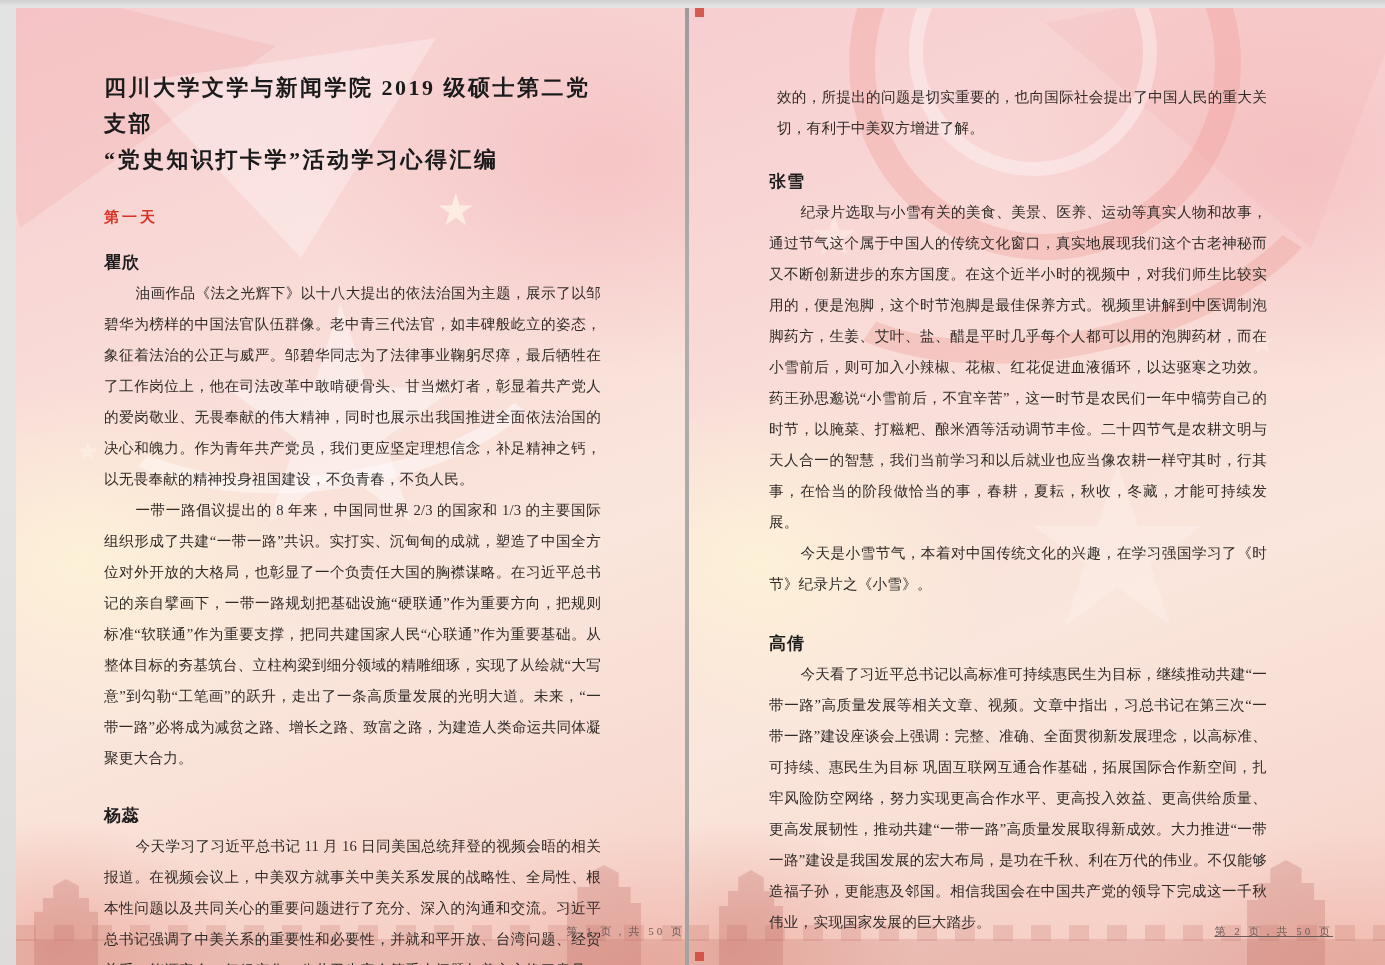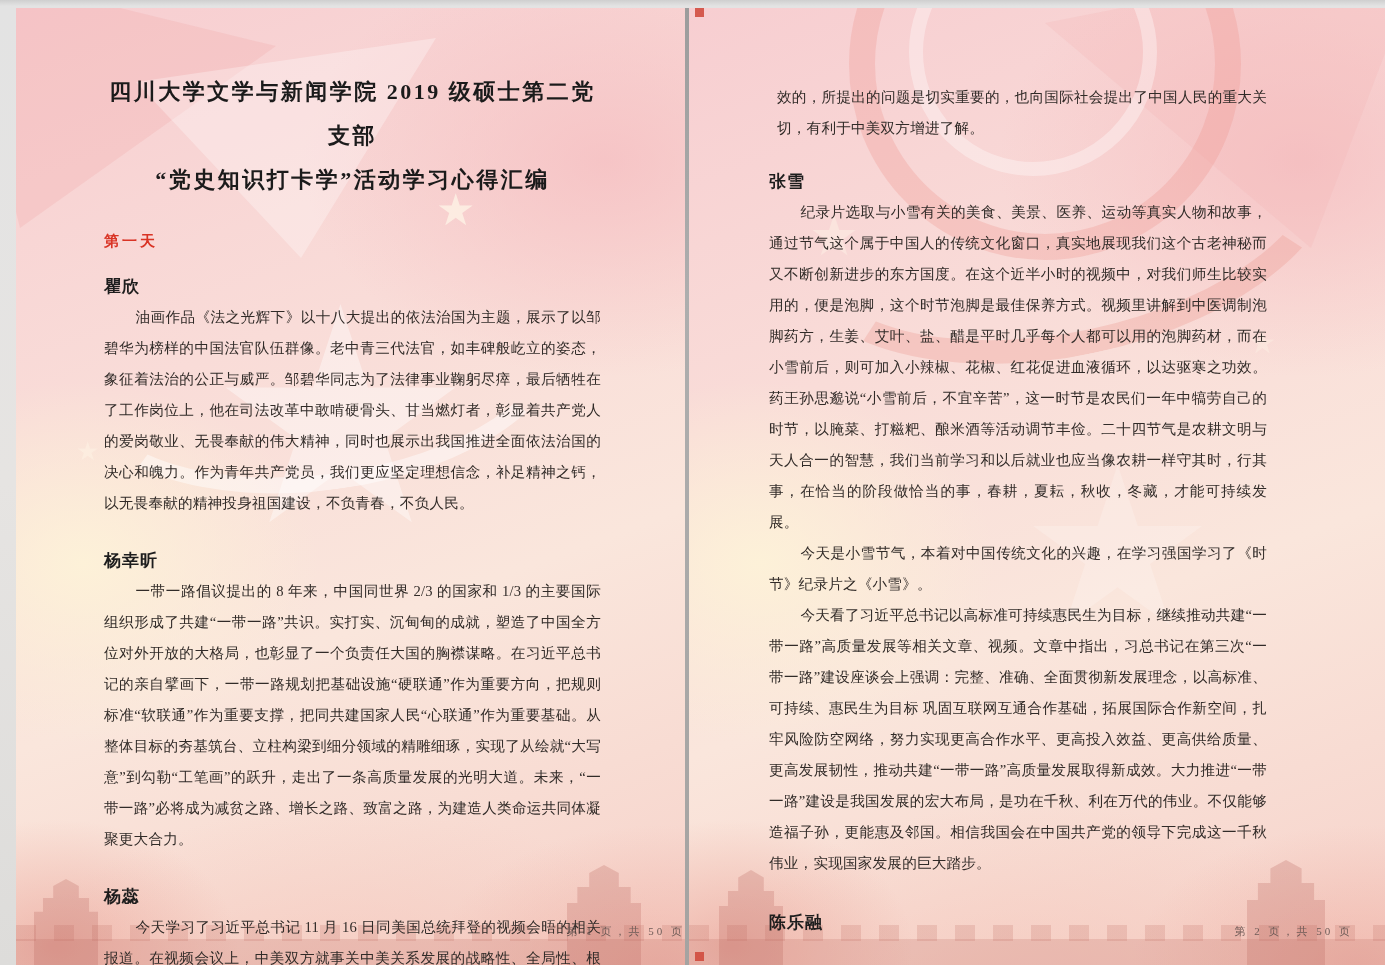--- a/index.html
+++ b/index.html
@@ -38,28 +38,28 @@
   .crenel{position:absolute;left:0;right:0;bottom:24px;height:16px;
     background:repeating-linear-gradient(90deg, rgba(193,110,99,.22) 0 20px, rgba(0,0,0,0) 20px 38px);}
   .tower{position:absolute;bottom:0;width:64px;height:86px;background:rgba(187,102,92,.26);
     clip-path:polygon(0 100%,0 38%,14% 38%,14% 22%,30% 22%,30% 8%,50% 0,70% 8%,70% 22%,86% 22%,86% 38%,100% 38%,100% 100%);}
   .corner-mark{position:absolute;width:9px;height:9px;background:#cf4538;opacity:.85;}
 
   
   .inner{position:relative;height:100%;box-sizing:border-box;}
   .inner-left{padding:62px 84px 0 88px;}
   .inner-right{padding:74px 118px 0 80px;}
-  .title{font-size:22px;font-weight:bold;letter-spacing:2.5px;text-align:center;color:#1b1b1b;line-height:44px;margin:0;}
+  .title{font-size:22px;font-weight:bold;letter-spacing:2.5px;color:#1b1b1b;line-height:36px;margin:0;}
   .title2{margin-bottom:30px;}
   .day{font-size:15px;font-weight:bold;letter-spacing:3px;color:#d93425;margin:26px 0 20px 0;}
   .author{font-size:17px;font-weight:bold;color:#1d1d1d;margin:24px 0 4px 0;letter-spacing:1px;}
   .para{font-size:14.6px;line-height:31px;color:#312b28;text-align:justify;text-indent:2.15em;margin:0;letter-spacing:.2px;}
   .cont{text-indent:0;margin-left:8px;}
   .pfoot{position:absolute;bottom:26px;left:0;right:0;text-align:right;font-size:11px;color:#6e5b57;letter-spacing:3px;}
-  .page-right .pfoot{right:32px;}
+  .page-right .pfoot{right:52px;text-decoration:underline;}
 </style>
 </head>
 <body>
 
 <div class="viewer">
   <div class="spread">
 
     <div class="page page-left">
 
       <div class="decor ray1"></div>
@@ -77,21 +77,20 @@
         <h1 class="title">四川大学文学与新闻学院 2019 级硕士第二党支部</h1>
         <h1 class="title title2">“党史知识打卡学”活动学习心得汇编</h1>
         <h2 class="day">第一天</h2>
 
         <div>
           <div class="author">瞿欣</div>
           <p class="para">油画作品《法之光辉下》以十八大提出的依法治国为主题，展示了以邹碧华为榜样的中国法官队伍群像。老中青三代法官，如丰碑般屹立的姿态，象征着法治的公正与威严。邹碧华同志为了法律事业鞠躬尽瘁，最后牺牲在了工作岗位上，他在司法改革中敢啃硬骨头、甘当燃灯者，彰显着共产党人的爱岗敬业、无畏奉献的伟大精神，同时也展示出我国推进全面依法治国的决心和魄力。作为青年共产党员，我们更应坚定理想信念，补足精神之钙，以无畏奉献的精神投身祖国建设，不负青春，不负人民。</p>
         </div>
 
         <div>
-          <div class="author" style="margin-top:30px;">杨幸昕</div>
           <p class="para">一带一路倡议提出的 8 年来，中国同世界 2/3 的国家和 1/3 的主要国际组织形成了共建“一带一路”共识。实打实、沉甸甸的成就，塑造了中国全方位对外开放的大格局，也彰显了一个负责任大国的胸襟谋略。在习近平总书记的亲自擘画下，一带一路规划把基础设施“硬联通”作为重要方向，把规则标准“软联通”作为重要支撑，把同共建国家人民“心联通”作为重要基础。从整体目标的夯基筑台、立柱构梁到细分领域的精雕细琢，实现了从绘就“大写意”到勾勒“工笔画”的跃升，走出了一条高质量发展的光明大道。未来，“一带一路”必将成为减贫之路、增长之路、致富之路，为建造人类命运共同体凝聚更大合力。</p>
         </div>
 
         <div>
           <div class="author" style="margin-top:30px;">杨蕊</div>
           <p class="para">今天学习了习近平总书记 11 月 16 日同美国总统拜登的视频会晤的相关报道。在视频会议上，中美双方就事关中美关系发展的战略性、全局性、根本性问题以及共同关心的重要问题进行了充分、深入的沟通和交流。习近平总书记强调了中美关系的重要性和必要性，并就和平开放、台湾问题、经贸关系、能源安全、气候变化、公共卫生安全等重大问题与美方交换了意见。针对中美两国的交往，习近平总书记提出了相互尊重，和平共处，合作共赢的重要原则。总的来说，此次会晤是坦率、建设性、实质性和富有成</p>
         </div>
 
         <div class="pfoot">第 1 页，共 50 页</div>
       </div>
@@ -118,20 +117,21 @@
       <div class="inner inner-right">
         <p class="para cont">效的，所提出的问题是切实重要的，也向国际社会提出了中国人民的重大关切，有利于中美双方增进了解。</p>
 
         <div>
           <div class="author" style="margin-top:26px;">张雪</div>
           <p class="para">纪录片选取与小雪有关的美食、美景、医养、运动等真实人物和故事，通过节气这个属于中国人的传统文化窗口，真实地展现我们这个古老神秘而又不断创新进步的东方国度。在这个近半小时的视频中，对我们师生比较实用的，便是泡脚，这个时节泡脚是最佳保养方式。视频里讲解到中医调制泡脚药方，生姜、艾叶、盐、醋是平时几乎每个人都可以用的泡脚药材，而在小雪前后，则可加入小辣椒、花椒、红花促进血液循环，以达驱寒之功效。药王孙思邈说“小雪前后，不宜辛苦”，这一时节是农民们一年中犒劳自己的时节，以腌菜、打糍粑、酿米酒等活动调节丰俭。二十四节气是农耕文明与天人合一的智慧，我们当前学习和以后就业也应当像农耕一样守其时，行其事，在恰当的阶段做恰当的事，春耕，夏耘，秋收，冬藏，才能可持续发展。</p>
           <p class="para">今天是小雪节气，本着对中国传统文化的兴趣，在学习强国学习了《时节》纪录片之《小雪》。</p>
         </div>
 
         <div>
+          <div class="author" style="margin-top:32px;">高倩</div>
           <p class="para">今天看了习近平总书记以高标准可持续惠民生为目标，继续推动共建“一带一路”高质量发展等相关文章、视频。文章中指出，习总书记在第三次“一带一路”建设座谈会上强调：完整、准确、全面贯彻新发展理念，以高标准、可持续、惠民生为目标 巩固互联网互通合作基础，拓展国际合作新空间，扎牢风险防空网络，努力实现更高合作水平、更高投入效益、更高供给质量、更高发展韧性，推动共建“一带一路”高质量发展取得新成效。大力推进“一带一路”建设是我国发展的宏大布局，是功在千秋、利在万代的伟业。不仅能够造福子孙，更能惠及邻国。相信我国会在中国共产党的领导下完成这一千秋伟业，实现国家发展的巨大踏步。</p>
         </div>
 
         <div>
           <div class="author" style="margin-top:32px;">陈乐融</div>
 
         </div>
 
         <div class="pfoot">第 2 页，共 50 页</div>
       </div>

